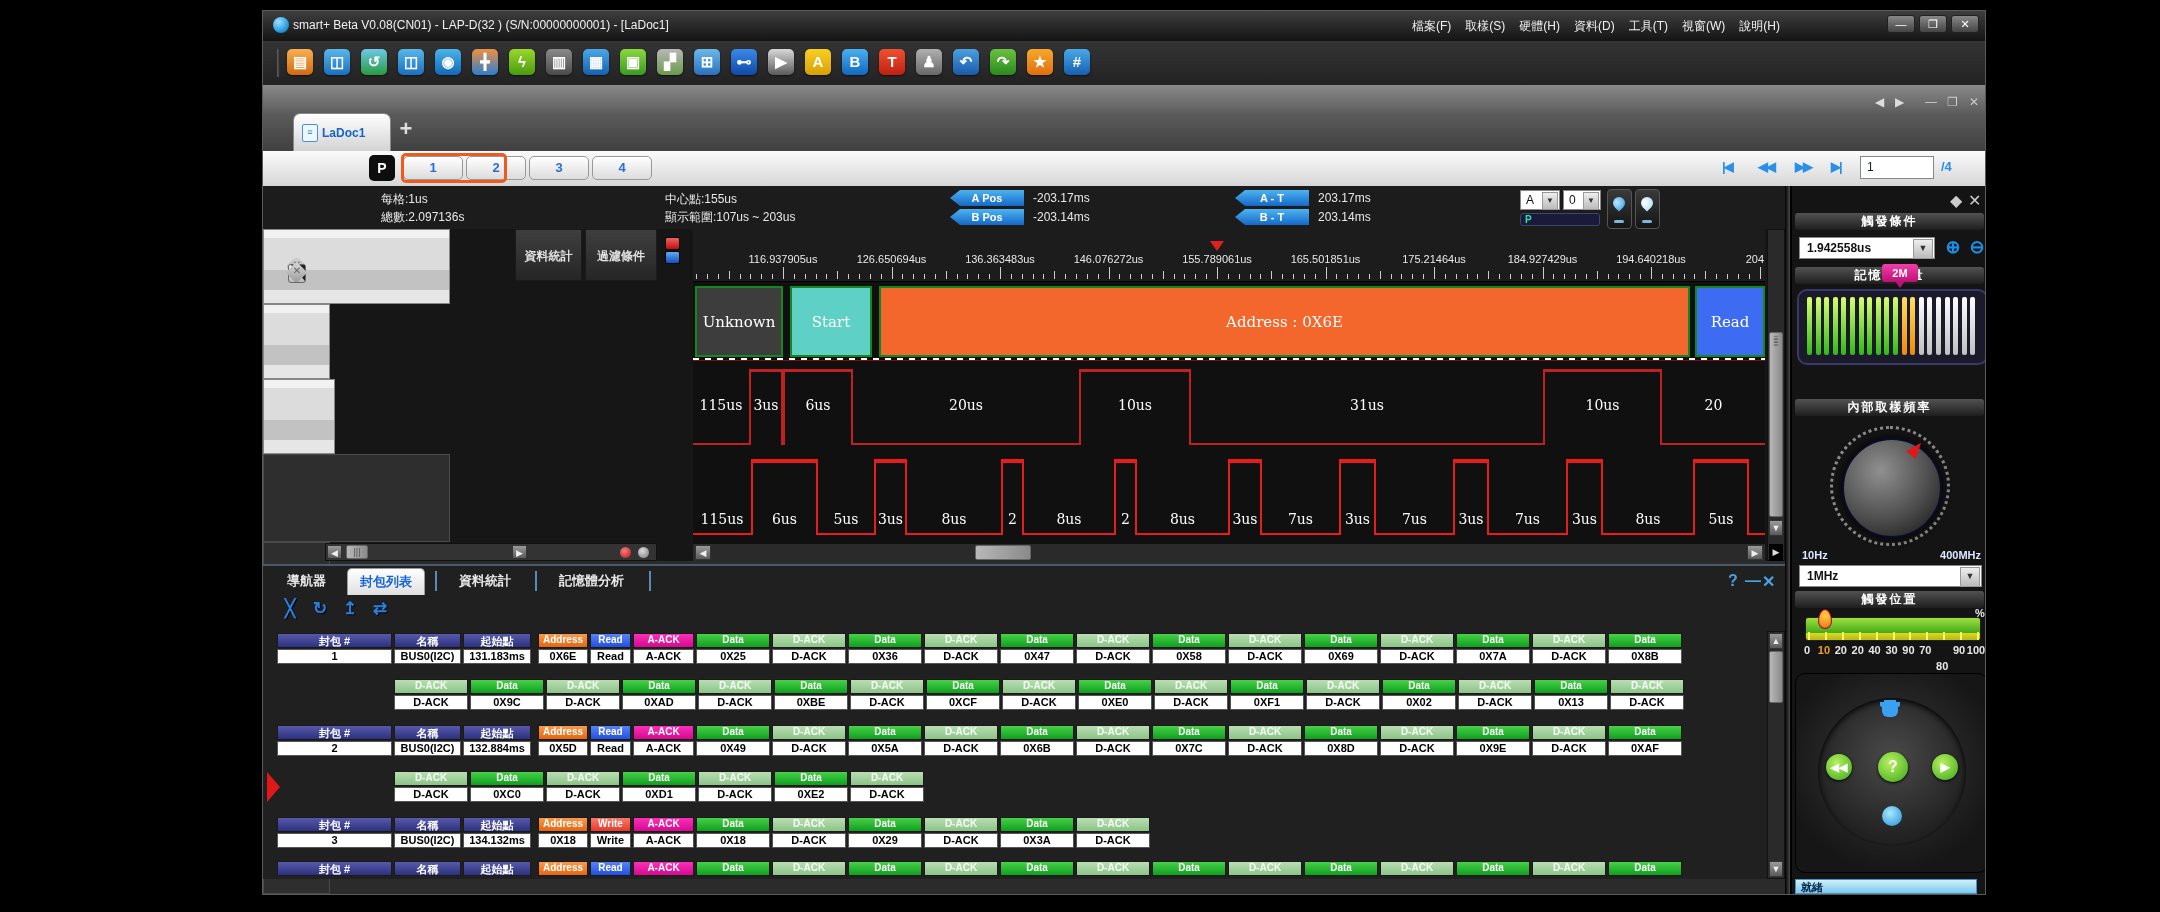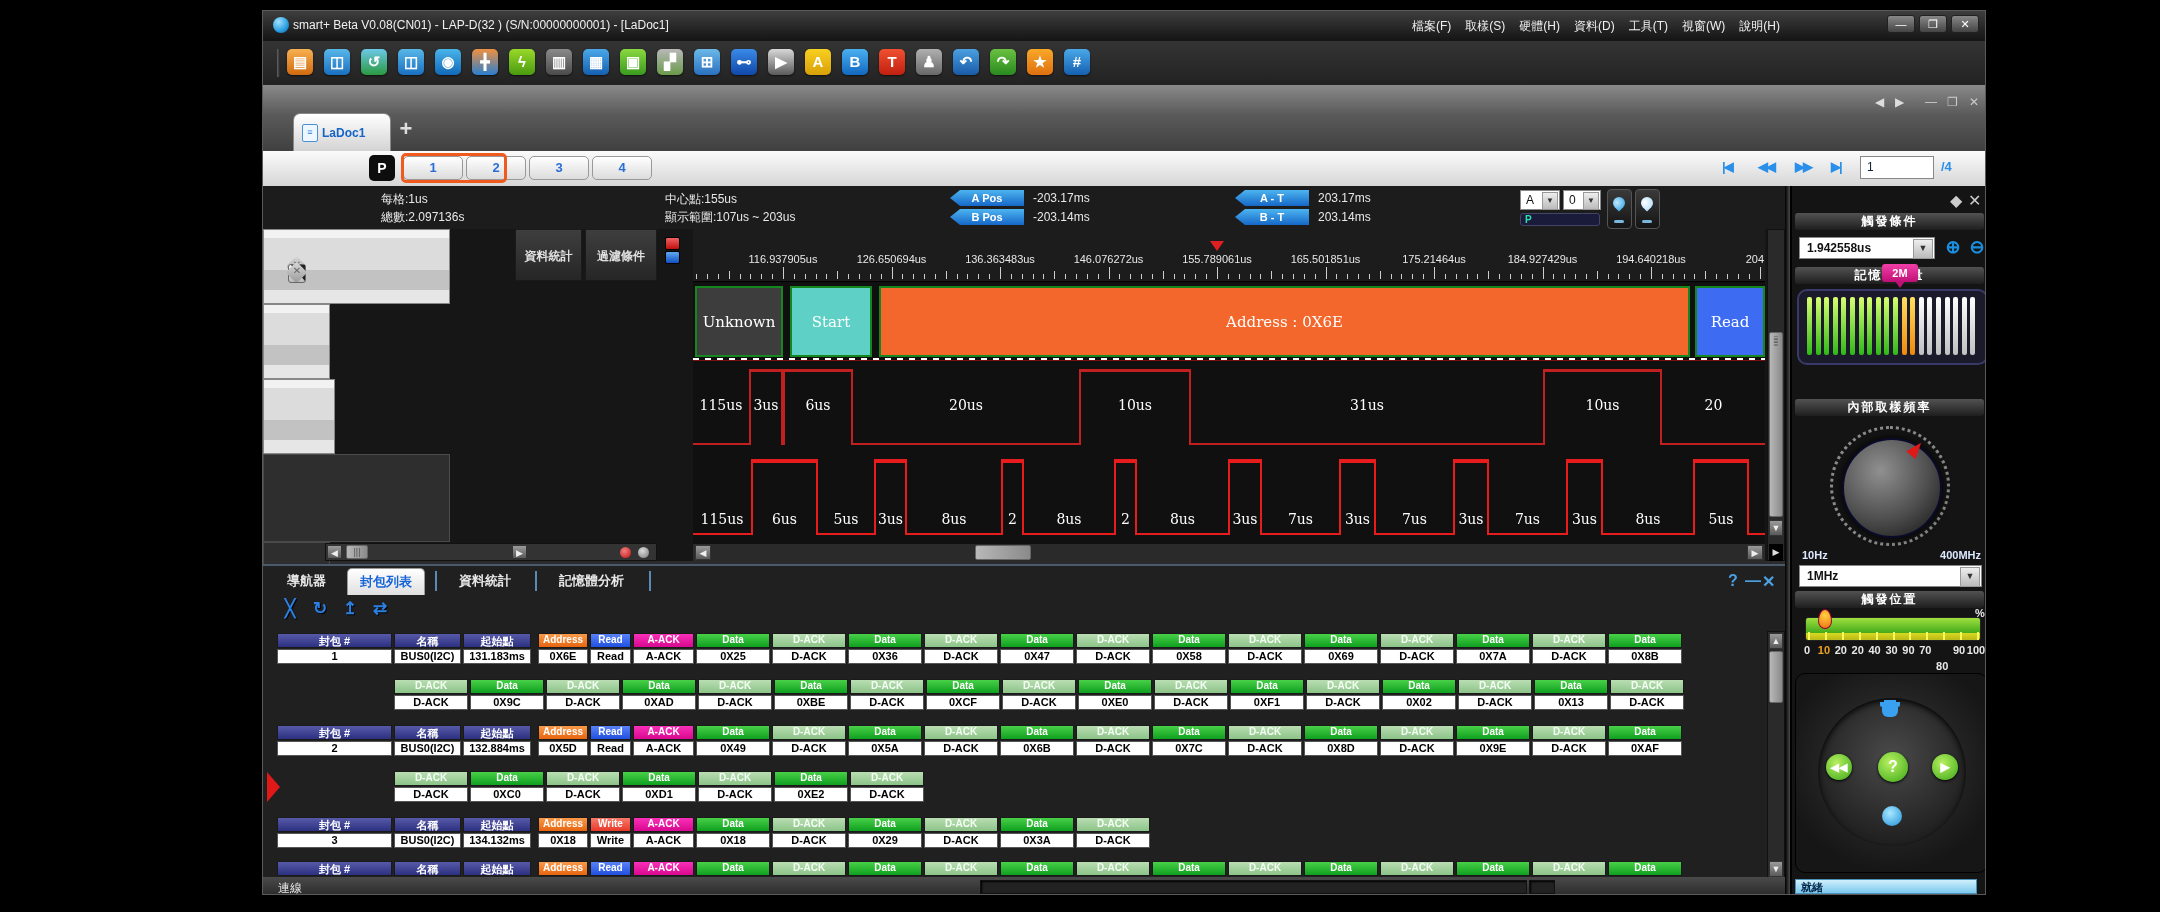--- a/index.html
+++ b/index.html
@@ -552,25 +552,20 @@
       <div class="rowmarker" style="left:4px;top:141px;"></div>
     </div>
 
     <div class="scrollv" style="top:65px;height:248px;">
       <div class="sbtn" style="position:absolute;left:1px;top:1px;width:14px;height:16px;line-height:15px;">▲</div>
       <div class="thumb" style="position:absolute;left:1px;top:19px;width:14px;height:52px;"></div>
       <div class="sbtn" style="position:absolute;left:1px;bottom:1px;width:14px;height:16px;line-height:15px;">▼</div>
     </div>
   </div>
 
-  <div class="statusbar">
-    <div class="inftxt" style="left:15px;top:3px;">連線</div>
-    <div class="sunken" style="left:717px;width:545px;"></div>
-    <div class="sunken" style="left:1266px;width:24px;"></div>
-  </div>
 
   <div class="divider"></div>
 
   <div class="rpanel">
     <div class="inftxt" style="left:158px;top:5px;color:#ccc;">◆</div>
     <div class="inftxt" style="left:176px;top:5px;color:#ccc;">✕</div>
 
     <div class="rphead" style="top:27px;">觸發條件</div>
     <div class="rselect" style="left:7px;top:51px;width:136px;">
       <span>1.942558us</span>

